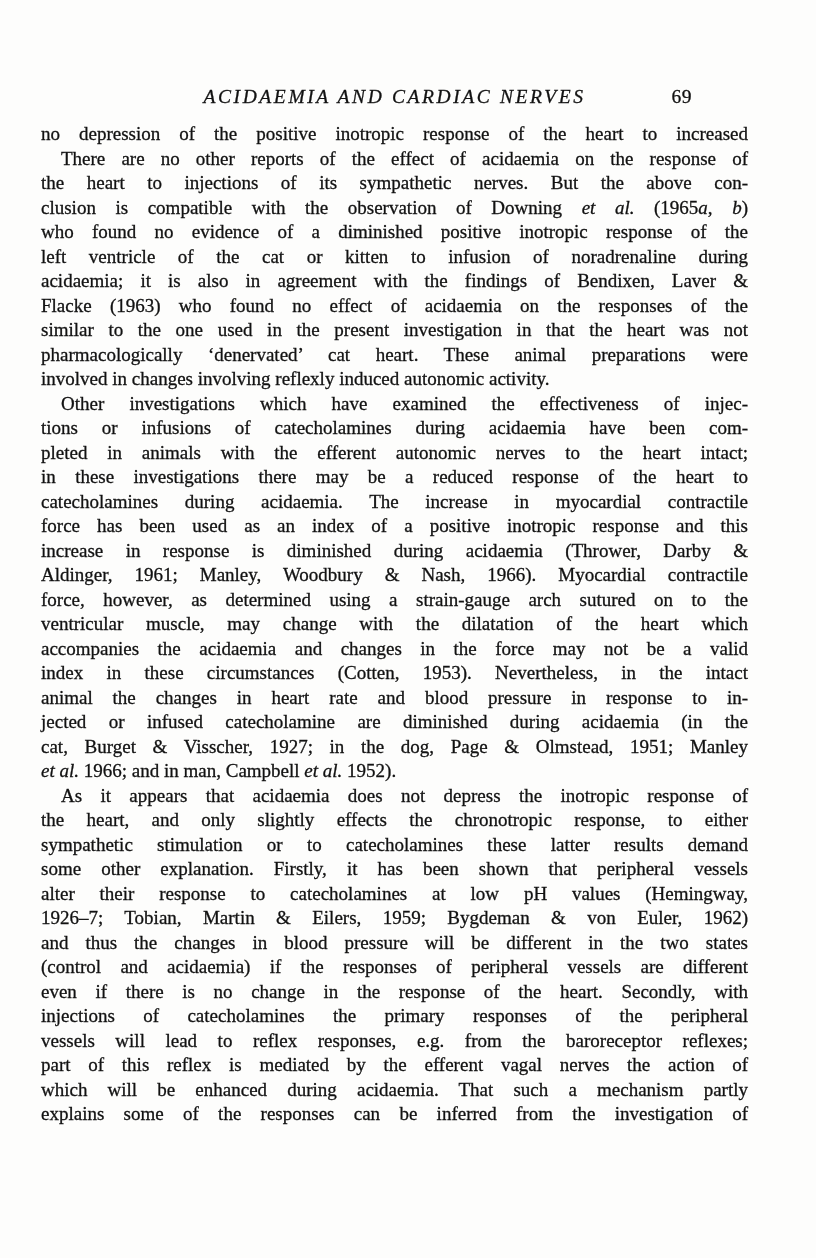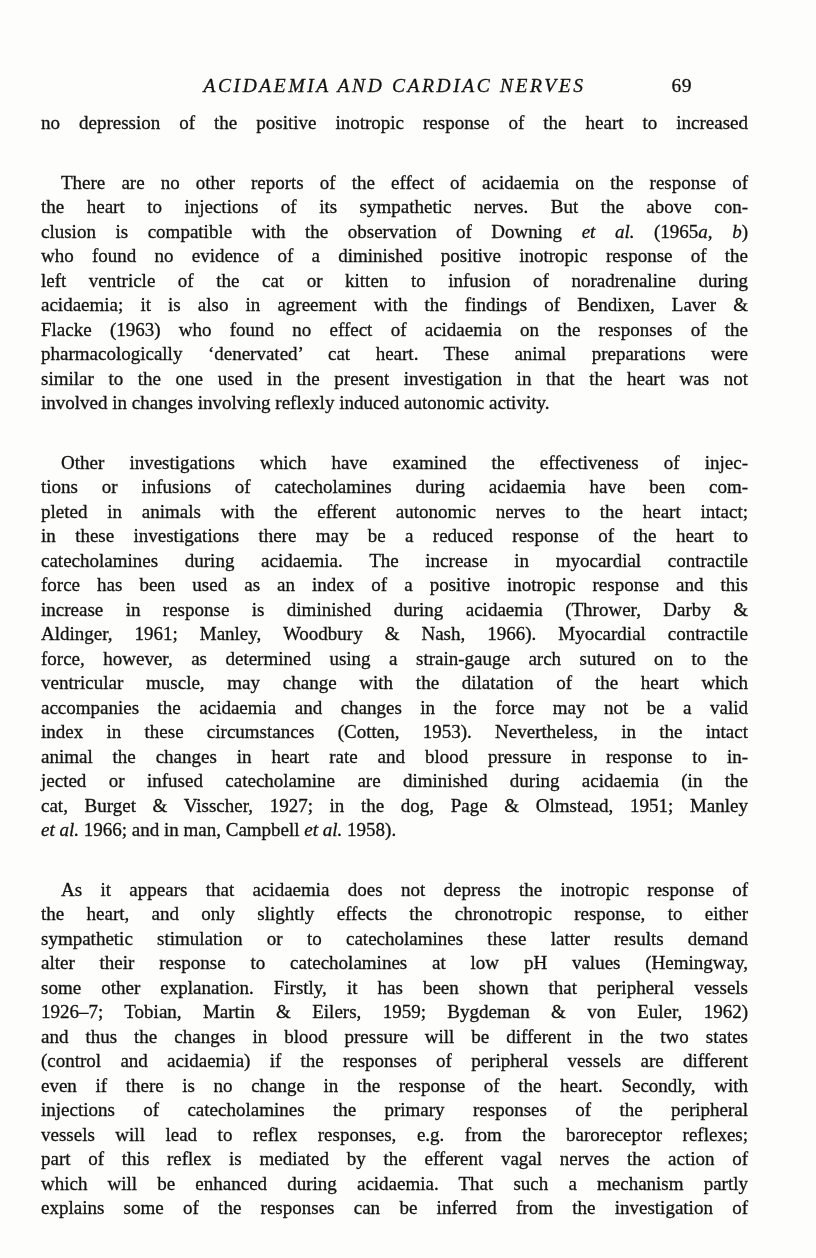--- a/index.html
+++ b/index.html
@@ -25,20 +25,21 @@
     height: 24px;
     margin-bottom: 13px;
   }
   .running-head .title {
     display: block;
     text-align: center;
     font-style: italic;
     font-size: 19.5px;
     letter-spacing: 2.6px;
     line-height: 24px;
+    margin-top: 11px;
     -webkit-text-stroke: 0.3px #121212;
   }
   .running-head .folio {
     position: absolute;
     right: 56px; top: 0;
     font-style: normal;
     font-size: 19.5px;
     line-height: 24px;
     letter-spacing: 0.5px;
     -webkit-text-stroke: 0.3px #121212;
@@ -46,21 +47,21 @@
   .text-body .paragraph { margin: 0; }
   .text-body .line {
     font-size: 19px;
     line-height: 24.5px;
     text-align: justify;
     text-align-last: justify;
     -webkit-text-stroke: 0.3px #121212;
     white-space: normal;
   }
   .text-body .line.flush { text-align-last: left; }
-  .text-body .line.indent { text-indent: 20px; margin-top: 35px; }
+  .text-body .line.indent { text-indent: 20px; }
   .italic { font-style: italic; }
 </style>
 </head>
 <body>
 
 <div class="page">
   <div class="content">
     <div class="running-head">
       <span class="title">ACIDAEMIA AND CARDIAC NERVES</span>
       <span class="folio">69</span>
@@ -70,48 +71,48 @@
           <div class="line"><span>no depression of the positive inotropic response of the heart to increased</span></div>
         </div>
         <div class="paragraph">
           <div class="line indent"><span>There are no other reports of the effect of acidaemia on the response of</span></div>
           <div class="line"><span>the heart to injections of its sympathetic nerves. But the above con-</span></div>
           <div class="line"><span>clusion is compatible with the observation of Downing </span><span class="italic">et al.</span><span> (1965</span><span class="italic">a</span><span>, </span><span class="italic">b</span><span>)</span></div>
           <div class="line"><span>who found no evidence of a diminished positive inotropic response of the</span></div>
           <div class="line"><span>left ventricle of the cat or kitten to infusion of noradrenaline during</span></div>
           <div class="line"><span>acidaemia; it is also in agreement with the findings of Bendixen, Laver &amp;</span></div>
           <div class="line"><span>Flacke (1963) who found no effect of acidaemia on the responses of the</span></div>
+          <div class="line"><span>similar to the one used in the present investigation in that the heart was not</span></div>
           <div class="line"><span>pharmacologically ‘denervated’ cat heart. These animal preparations were</span></div>
-          <div class="line"><span>similar to the one used in the present investigation in that the heart was not</span></div>
           <div class="line flush"><span>involved in changes involving reflexly induced autonomic activity.</span></div>
         </div>
         <div class="paragraph">
           <div class="line indent"><span>Other investigations which have examined the effectiveness of injec-</span></div>
           <div class="line"><span>tions or infusions of catecholamines during acidaemia have been com-</span></div>
           <div class="line"><span>pleted in animals with the efferent autonomic nerves to the heart intact;</span></div>
           <div class="line"><span>in these investigations there may be a reduced response of the heart to</span></div>
           <div class="line"><span>catecholamines during acidaemia. The increase in myocardial contractile</span></div>
           <div class="line"><span>force has been used as an index of a positive inotropic response and this</span></div>
           <div class="line"><span>increase in response is diminished during acidaemia (Thrower, Darby &amp;</span></div>
           <div class="line"><span>Aldinger, 1961; Manley, Woodbury &amp; Nash, 1966). Myocardial contractile</span></div>
           <div class="line"><span>force, however, as determined using a strain-gauge arch sutured on to the</span></div>
           <div class="line"><span>ventricular muscle, may change with the dilatation of the heart which</span></div>
           <div class="line"><span>accompanies the acidaemia and changes in the force may not be a valid</span></div>
           <div class="line"><span>index in these circumstances (Cotten, 1953). Nevertheless, in the intact</span></div>
           <div class="line"><span>animal the changes in heart rate and blood pressure in response to in-</span></div>
           <div class="line"><span>jected or infused catecholamine are diminished during acidaemia (in the</span></div>
           <div class="line"><span>cat, Burget &amp; Visscher, 1927; in the dog, Page &amp; Olmstead, 1951; Manley</span></div>
-          <div class="line flush"><span class="italic">et al.</span><span> 1966; and in man, Campbell </span><span class="italic">et al.</span><span> 1958).</span></div>
+          <div class="line flush"><span class="italic">et al.</span><span> 1966; and in man, Campbell </span><span class="italic">et al.</span><span> 1952).</span></div>
         </div>
         <div class="paragraph">
           <div class="line indent"><span>As it appears that acidaemia does not depress the inotropic response of</span></div>
           <div class="line"><span>the heart, and only slightly effects the chronotropic response, to either</span></div>
           <div class="line"><span>sympathetic stimulation or to catecholamines these latter results demand</span></div>
+          <div class="line"><span>some other explanation. Firstly, it has been shown that peripheral vessels</span></div>
           <div class="line"><span>alter their response to catecholamines at low pH values (Hemingway,</span></div>
-          <div class="line"><span>some other explanation. Firstly, it has been shown that peripheral vessels</span></div>
           <div class="line"><span>1926–7; Tobian, Martin &amp; Eilers, 1959; Bygdeman &amp; von Euler, 1962)</span></div>
           <div class="line"><span>and thus the changes in blood pressure will be different in the two states</span></div>
           <div class="line"><span>(control and acidaemia) if the responses of peripheral vessels are different</span></div>
           <div class="line"><span>even if there is no change in the response of the heart. Secondly, with</span></div>
           <div class="line"><span>injections of catecholamines the primary responses of the peripheral</span></div>
           <div class="line"><span>vessels will lead to reflex responses, e.g. from the baroreceptor reflexes;</span></div>
           <div class="line"><span>part of this reflex is mediated by the efferent vagal nerves the action of</span></div>
           <div class="line"><span>which will be enhanced during acidaemia. That such a mechanism partly</span></div>
           <div class="line"><span>explains some of the responses can be inferred from the investigation of</span></div>
         </div>

